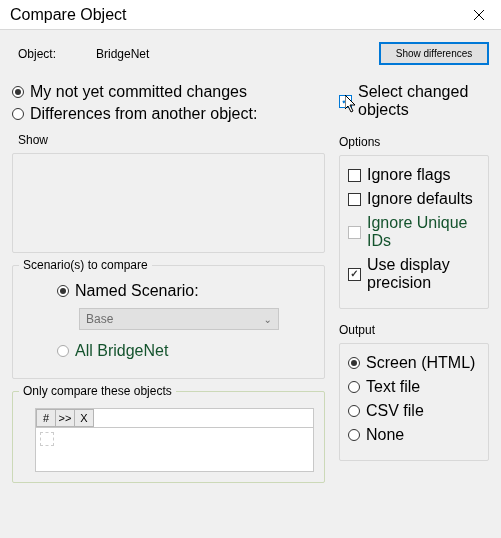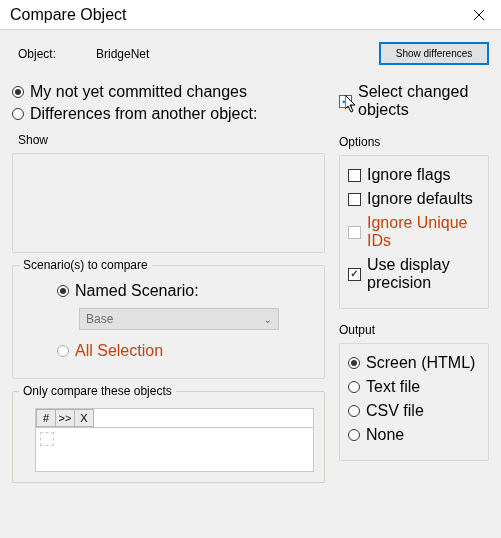--- a/index.html
+++ b/index.html
@@ -75,21 +75,21 @@
     width:13px; height:13px; border:1px solid #333; background:#fff;
     display:inline-flex; align-items:center; justify-content:center;
     flex-shrink:0;
   }
   .checkbox.blue { border-color:#0078d7; }
   .checkbox.checked::after {
     content:"✓"; font-size:10px; line-height:1; color:#333; font-weight:bold;
   }
   .checkbox.blue.checked::after { color:#0078d7; }
   .checkbox.disabled { border-color:#bbb; }
-  .disabled-text { color:#c2410c; }
+  .disabled-text { color:#14532d; }
   .group {
     border:1px solid #d8d8d8;
     border-radius:2px;
     padding: 16px 10px 10px 22px;
     position:relative;
     margin-top: 12px;
     background:#f0f0f0;
   }
   .group > .legend {
     position:absolute; top:-8px; left:6px;
@@ -190,21 +190,21 @@
           <div class="radio-row">
             <span class="radio checked"></span>
             <span>Named Scenario:</span>
           </div>
           <div class="dropdown">
             <span>Base</span>
             <span class="chev">⌄</span>
           </div>
           <div class="radio-row disabled-text">
             <span class="radio disabled"></span>
-            <span>All Selection</span>
+            <span>All BridgeNet</span>
           </div>
         </div>
       </div>
 
       <div class="group only-group">
         <div class="legend">Only compare these objects</div>
         <div class="selection-bar">
           <div class="mini-btn">#</div>
           <div class="mini-btn">&gt;&gt;</div>
           <div class="mini-btn">X</div>

